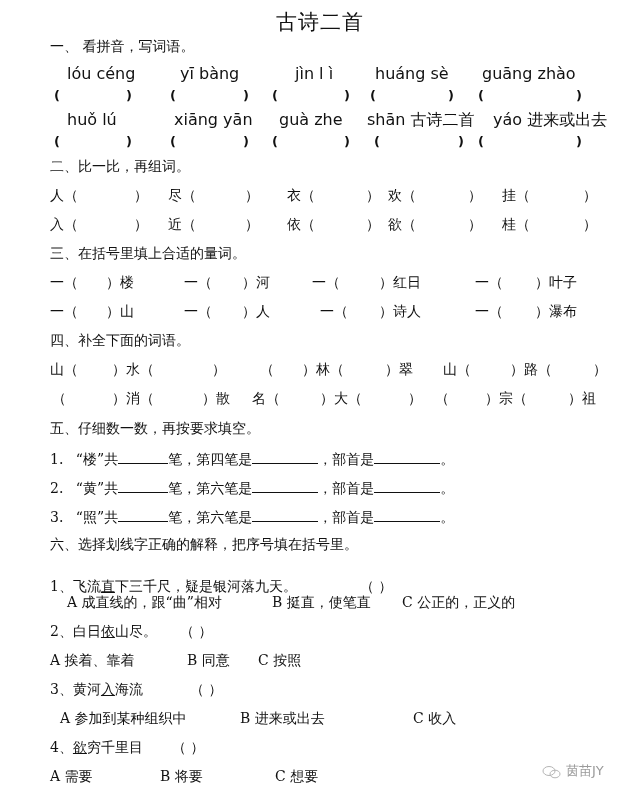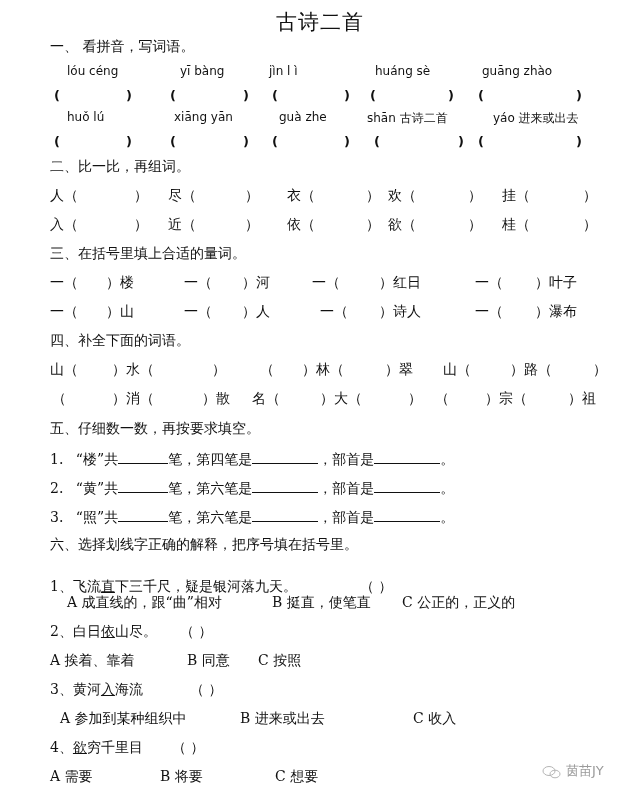--- a/index.html
+++ b/index.html
@@ -1,38 +1,38 @@
 <!DOCTYPE html>
 <html><head>
 <meta charset="utf-8">
 <style>
   html, body { margin: 0; padding: 0; background: #ffffff; }
   body { width: 640px; height: 796px; position: relative; overflow: hidden; color: #111; font-family: "DejaVu Serif", "Liberation Serif", serif; }
   .title { position: absolute; left: 0; width: 640px; top: 8px; text-align: center; font-size: 21px; font-weight: normal; letter-spacing: 1px; }
   .heading { position: absolute; left: 50px; font-size: 14px; white-space: nowrap; }
   .row { position: absolute; left: 50px; height: 22px; font-size: 14px; white-space: nowrap; }
   .cell { position: absolute; top: 0; white-space: nowrap; }
-  .py { font-family: "DejaVu Sans", "Liberation Sans", sans-serif; font-size: 12px; }
+  .py { font-family: "DejaVu Sans", "Liberation Sans", sans-serif; font-size: 16px; }
   .paren { font-family: "DejaVu Sans", "Liberation Sans", sans-serif; font-size: 13px; font-weight: bold; }
   .blank { display: inline-block; border-bottom: 1px solid #111; height: 14px; vertical-align: baseline; }
   .u { text-decoration: underline; }
   .watermark { position: absolute; left: 542px; top: 762px; font-size: 13px; color: #9a9a9a; font-family: "DejaVu Sans", sans-serif; white-space: nowrap; }
   .watermark svg { vertical-align: middle; margin-right: 4px; }
 </style>
 </head>
 <body>
 
 <div class="title">古诗二首</div>
 
 <div class="heading" style="top:38px">一、  看拼音，写词语。</div>
 
 <div class="row" style="top:64px">
   <span class="cell py" style="left:17px">lóu céng</span>
   <span class="cell py" style="left:130px">yī  bàng</span>
-  <span class="cell py" style="left:219px">jìn   l ì</span>
+  <span class="cell py" style="left:245px">jìn   l ì</span>
   <span class="cell py" style="left:325px">huáng  sè</span>
   <span class="cell py" style="left:432px">guāng  zhào</span>
 </div>
 <div class="row" style="top:88px">
   <span class="cell paren" style="left:4px">(</span>
   <span class="cell paren" style="left:76px">)</span>
   <span class="cell paren" style="left:120px">(</span>
   <span class="cell paren" style="left:193px">)</span>
   <span class="cell paren" style="left:222px">(</span>
   <span class="cell paren" style="left:294px">)</span>

